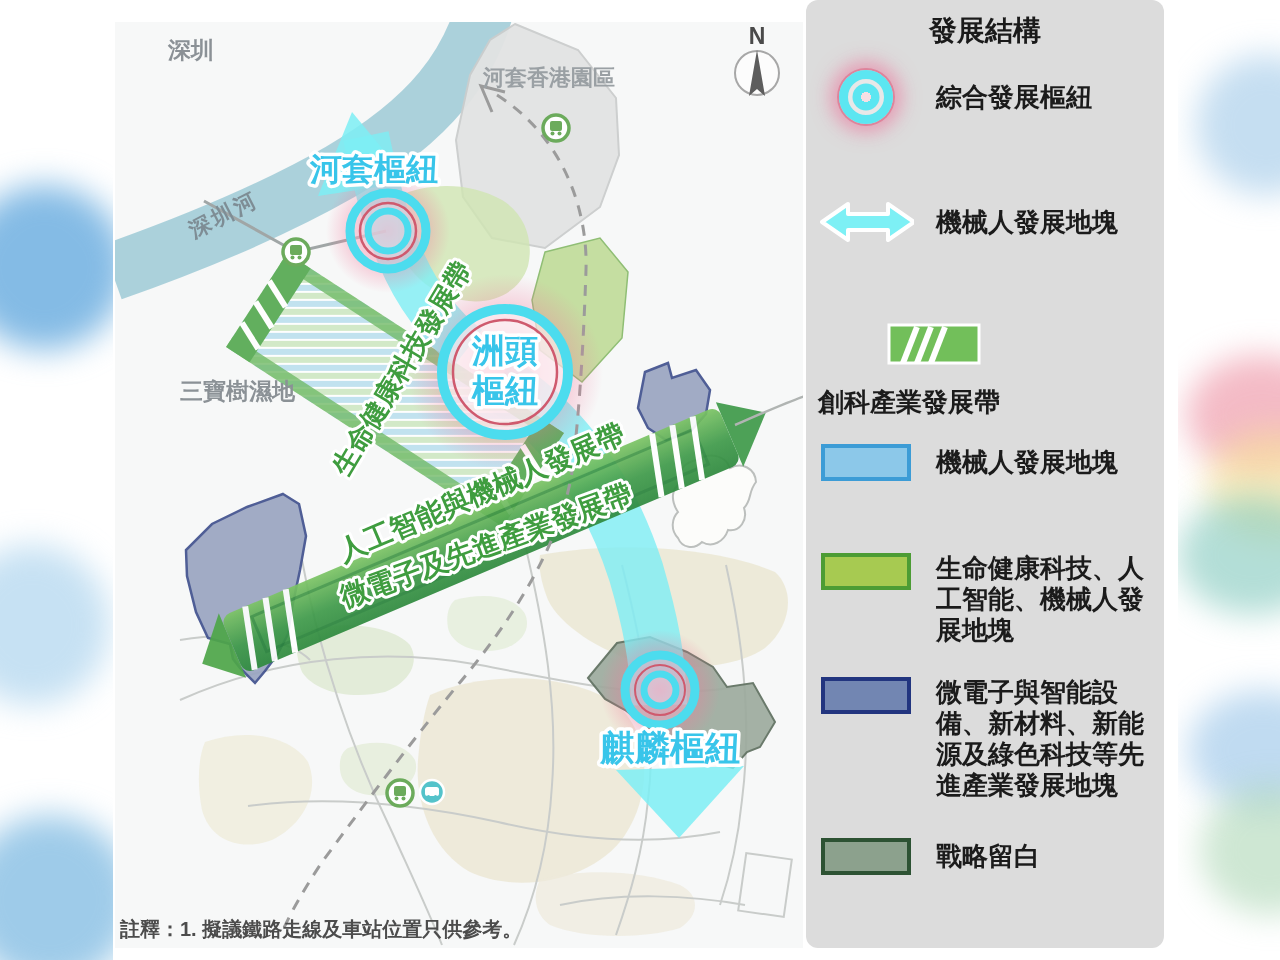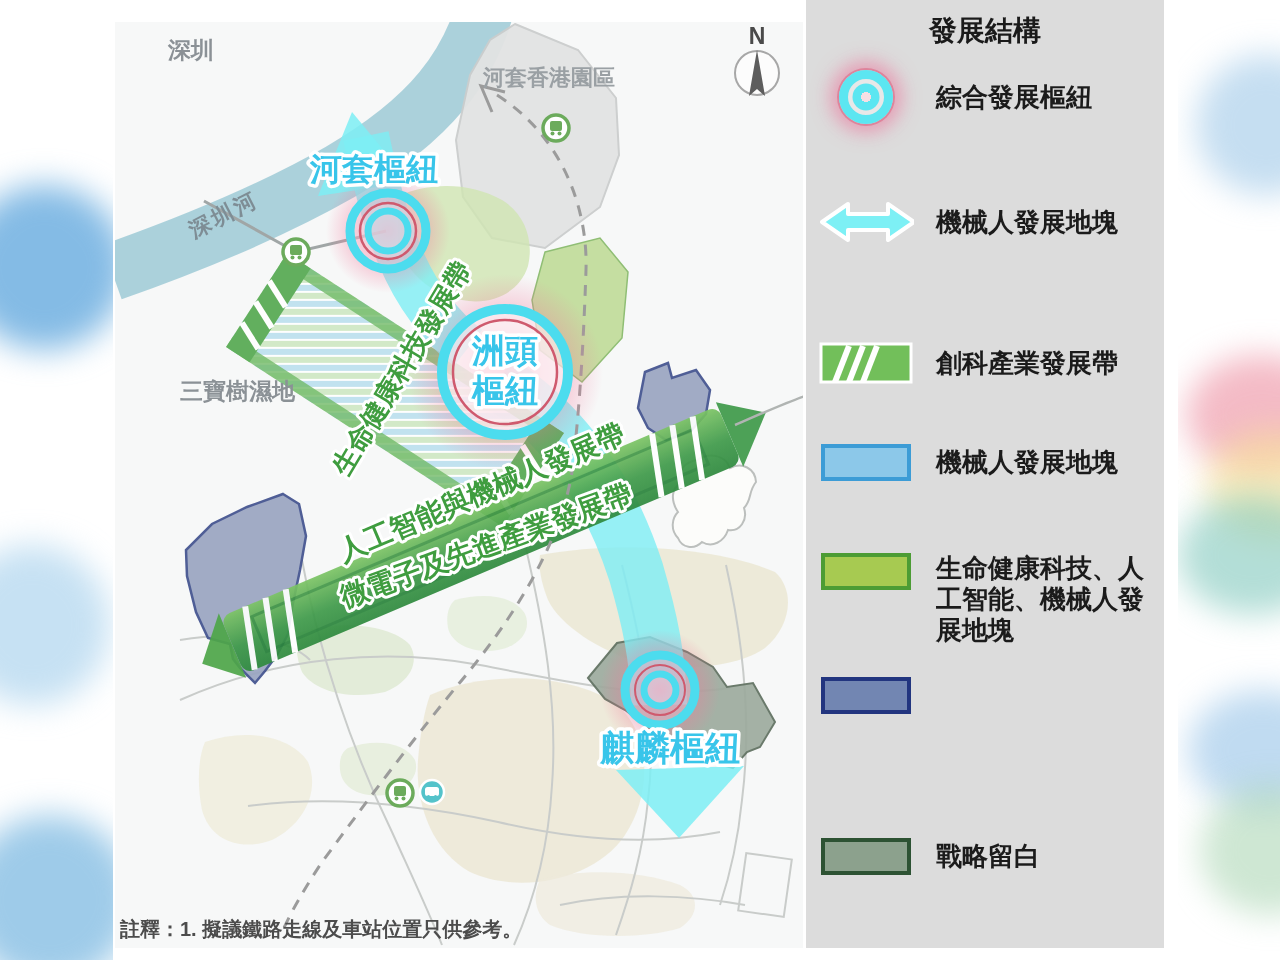--- a/index.html
+++ b/index.html
@@ -18,21 +18,21 @@
   .map-svg { position:absolute; left:0; top:0; }
 
   .t-grey   { fill:#8b9196; font-size:23px; font-weight:600; font-family:"Liberation Sans",sans-serif; }
   .t-river  { fill:#7e8d95; font-size:22px; font-weight:600; letter-spacing:3px; font-family:"Liberation Sans",sans-serif; }
   .t-cyan   { fill:#38c5ea; font-weight:700; stroke:#ffffff; stroke-width:7px; paint-order:stroke; stroke-linejoin:round; font-family:"Liberation Sans",sans-serif; }
   .t-green  { fill:#3f9d3f; font-weight:700; stroke:#ffffff; stroke-width:6px; paint-order:stroke; stroke-linejoin:round; font-size:28px; font-family:"Liberation Sans",sans-serif; }
   .t-note   { fill:#4c4c4c; font-size:20px; font-weight:600; font-family:"Liberation Sans",sans-serif; }
   .t-compass{ fill:#4a4a4a; font-size:23px; font-weight:700; font-family:"Liberation Sans",sans-serif; }
 
   
-  .legend { position:absolute; left:806px; top:0; width:358px; height:948px; background:#dcdcdc; }
+  .legend { position:absolute; left:806px; top:0; width:358px; height:948px; background:#dcdcdc;border-radius:12px; }
   .legend-title { position:absolute; top:12px; left:0; width:100%; text-align:center; font-size:28px; font-weight:700; color:#1a1a1a; }
   .lg-row { position:absolute; left:12px; display:flex; gap:22px; align-items:center; }
   .lg-row.top-align { align-items:flex-start; }
   .lg-icon-cell { width:96px; min-width:96px; display:flex; justify-content:center; }
   .lg-label { font-size:26px; line-height:31px; font-weight:700; color:#1b1b1b; width:232px;font-family:Liberation Serif, serif; }
 
   .lhub { position:relative; width:54px; height:54px; border-radius:50%; border:9px solid #5ce6f1;
           background:rgba(255,255,255,0.35);
           box-shadow:0 0 0 2px rgba(216,84,112,0.45), 0 0 18px 9px rgba(236,108,150,0.55); }
   .lhub-dot { position:absolute; left:50%; top:50%; transform:translate(-50%,-50%);
@@ -246,21 +246,21 @@
 
     <div class="lg-row" style="top:199px;">
       <div class="lg-icon-cell">
         <svg width="100" height="46">
           <polygon points="4,23 30,5 30,15 70,15 70,5 96,23 70,41 70,31 30,31 30,41" fill="#7df0f5" stroke="#ffffff" stroke-width="4" stroke-linejoin="round"></polygon>
         </svg>
       </div>
       <div class="lg-label">機械人發展地塊</div>
     </div>
 
-    <div class="lg-row" style="top:342px;">
+    <div class="lg-row" style="top:323px;flex-direction:column;">
       <div class="lg-icon-cell">
         <svg width="94" height="42">
           <rect x="2" y="2" width="90" height="38" fill="#72bf5a" stroke="#ffffff" stroke-width="3"></rect>
           <line x1="16" y1="40" x2="30" y2="4" stroke="#ffffff" stroke-width="6"></line>
           <line x1="30" y1="40" x2="44" y2="4" stroke="#ffffff" stroke-width="6"></line>
           <line x1="44" y1="40" x2="58" y2="4" stroke="#ffffff" stroke-width="6"></line>
         </svg>
       </div>
       <div class="lg-label">創科產業發展帶</div>
     </div>
@@ -276,20 +276,21 @@
       <div class="lg-icon-cell">
           <div class="sw sw-lime"></div>
         </div>
       <div class="lg-label">生命健康科技、人工智能、機械人發展地塊</div>
     </div>
 
     <div class="lg-row top-align" style="top:677px;">
       <div class="lg-icon-cell">
           <div class="sw sw-navy"></div>
         </div>
+      <div class="lg-label">微電子與智能設備、新材料、新能源及綠色科技等先進產業發展地塊</div>
     </div>
 
     <div class="lg-row" style="top:838px;">
       <div class="lg-icon-cell">
           <div class="sw sw-olive"></div>
         </div>
       <div class="lg-label">戰略留白</div>
     </div>
   </div>
 

